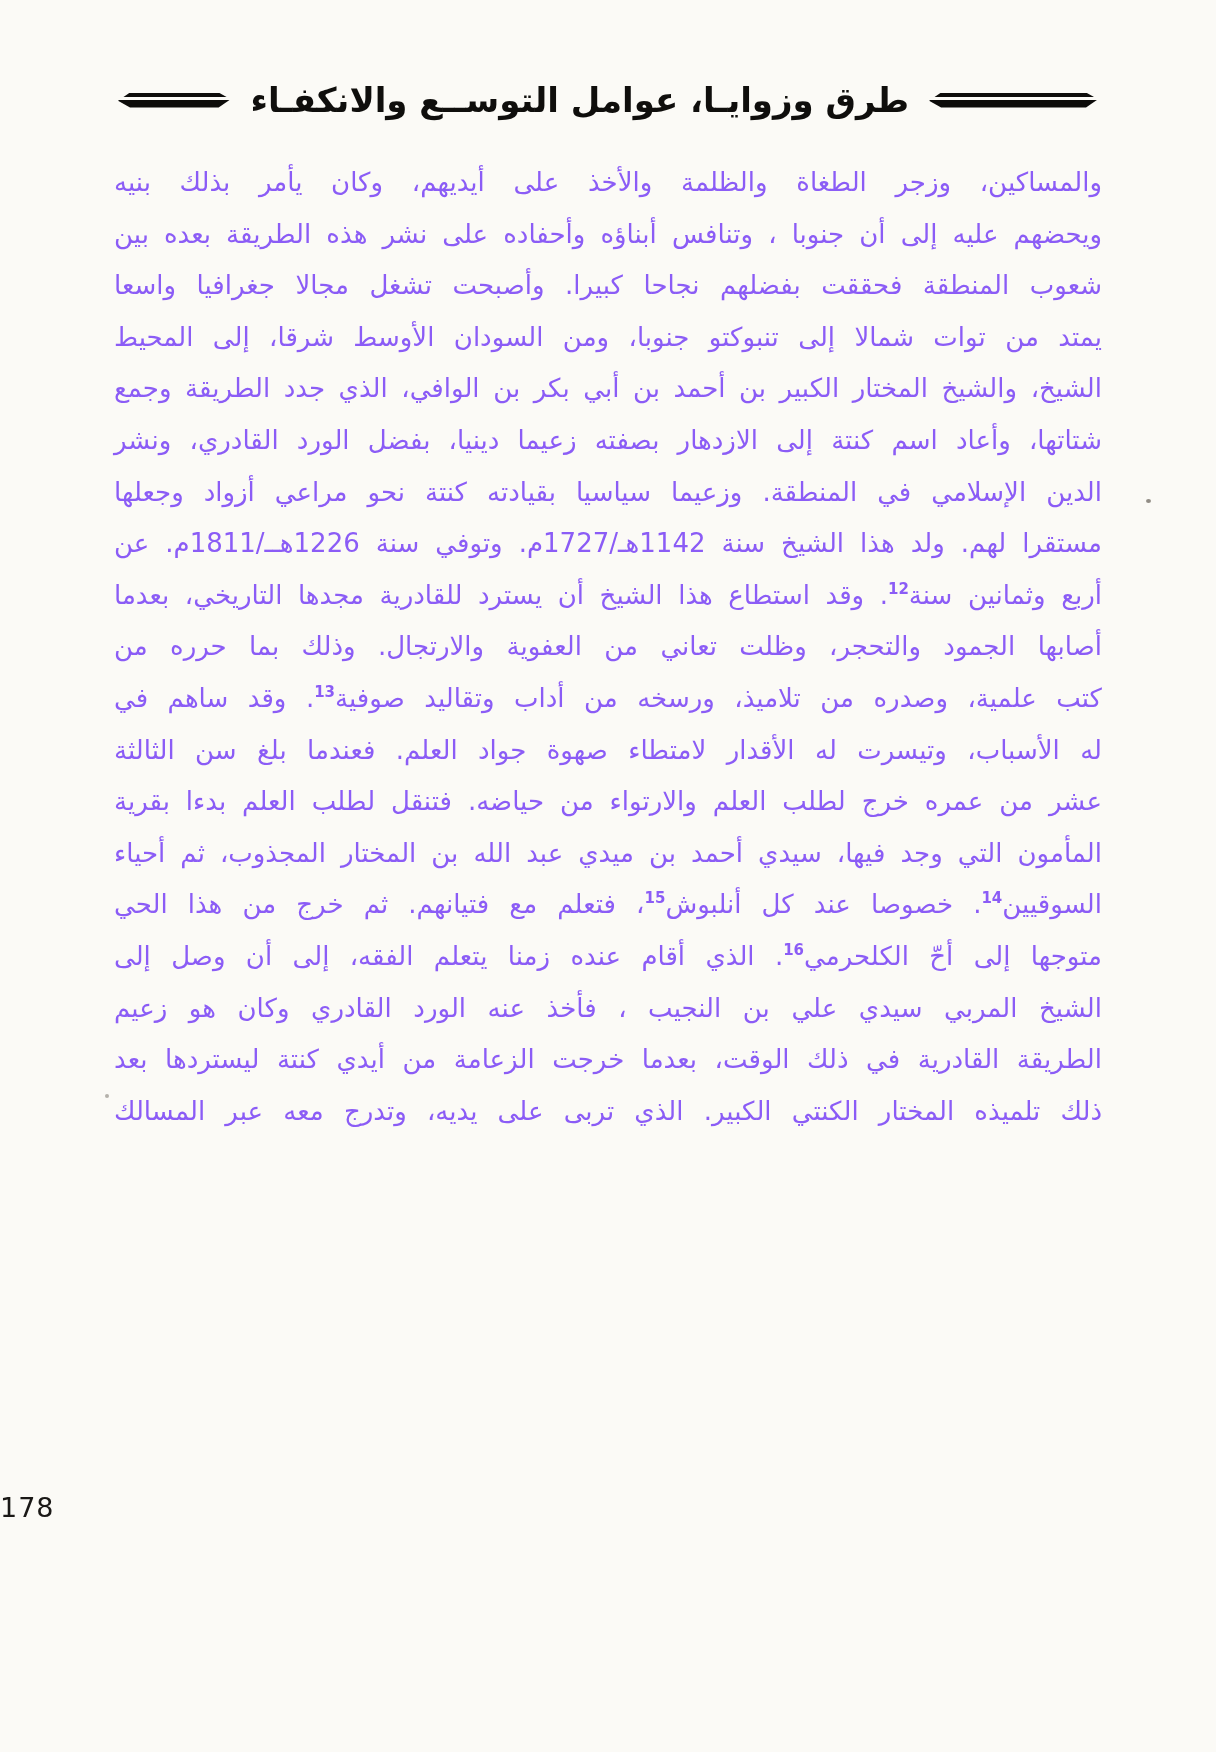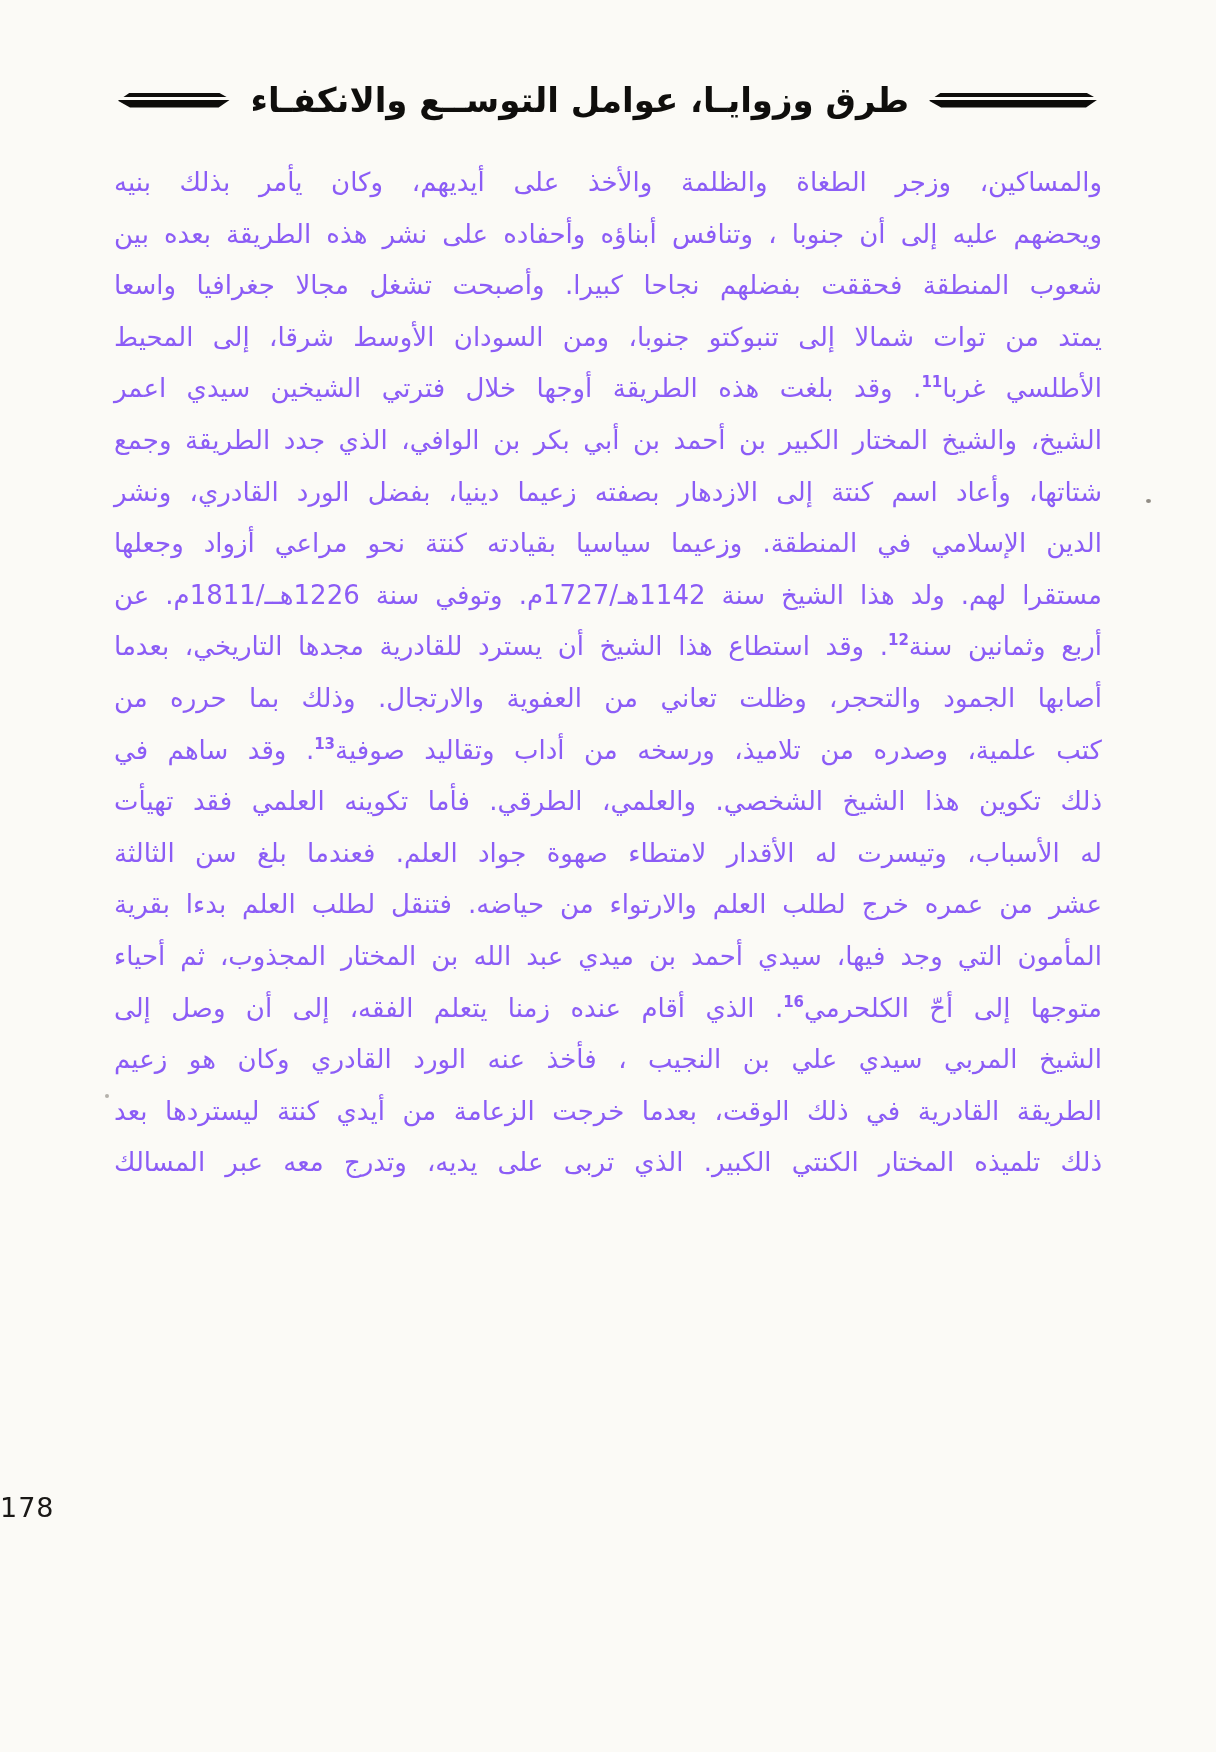--- a/index.html
+++ b/index.html
@@ -99,32 +99,31 @@
   <span class="rule rule-left"></span>
   <h1 class="header-title" dir="rtl">طرق وزوايـا، عوامل التوســع والانكفـاء</h1>
   <span class="rule rule-right"></span>
 </header>
 
 <main class="body-text" dir="rtl">
     <div class="line">والمساكين، وزجر الطغاة والظلمة والأخذ على أيديهم، وكان يأمر بذلك بنيه</div>
     <div class="line">ويحضهم عليه إلى أن جنوبا ، وتنافس أبناؤه وأحفاده على نشر هذه الطريقة بعده بين</div>
     <div class="line">شعوب المنطقة فحققت بفضلهم نجاحا كبيرا. وأصبحت تشغل مجالا جغرافيا واسعا</div>
     <div class="line">يمتد من توات شمالا إلى تنبوكتو جنوبا، ومن السودان الأوسط شرقا، إلى المحيط</div>
-    <div class="line">الأطلسي غربا<sup>11</sup>. وقد بلغت هذه الطريقة أوجها خلال فترتي الشيخين سيدي اعمر</div>
     <div class="line">الشيخ، والشيخ المختار الكبير بن أحمد بن أبي بكر بن الوافي، الذي جدد الطريقة وجمع</div>
     <div class="line">شتاتها، وأعاد اسم كنتة إلى الازدهار بصفته زعيما دينيا، بفضل الورد القادري، ونشر</div>
     <div class="line">الدين الإسلامي في المنطقة. وزعيما سياسيا بقيادته كنتة نحو مراعي أزواد وجعلها</div>
     <div class="line">مستقرا لهم. ولد هذا الشيخ سنة 1142هـ/1727م. وتوفي سنة 1226هــ/1811م. عن</div>
     <div class="line">أربع وثمانين سنة<sup>12</sup>. وقد استطاع هذا الشيخ أن يسترد للقادرية مجدها التاريخي، بعدما</div>
     <div class="line">أصابها الجمود والتحجر، وظلت تعاني من العفوية والارتجال. وذلك بما حرره من</div>
     <div class="line">كتب علمية، وصدره من تلاميذ، ورسخه من أداب وتقاليد صوفية<sup>13</sup>. وقد ساهم في</div>
-    <div class="line">ذلك تكوين هذا الشيخ الشخصي. والعلمي، الطرقي. فأما تكوينه العلمي فقد تهيأت</div>
     <div class="line">له الأسباب، وتيسرت له الأقدار لامتطاء صهوة جواد العلم. فعندما بلغ سن الثالثة</div>
     <div class="line">عشر من عمره خرج لطلب العلم والارتواء من حياضه. فتنقل لطلب العلم بدءا بقرية</div>
     <div class="line">المأمون التي وجد فيها، سيدي أحمد بن ميدي عبد الله بن المختار المجذوب، ثم أحياء</div>
+    <div class="line">السوقيين<sup>14</sup>. خصوصا عند كل أنلبوش<sup>15</sup>، فتعلم مع فتيانهم. ثم خرج من هذا الحي</div>
     <div class="line">متوجها إلى أحّ الكلحرمي<sup>16</sup>. الذي أقام عنده زمنا يتعلم الفقه، إلى أن وصل إلى</div>
     <div class="line">الشيخ المربي سيدي علي بن النجيب ، فأخذ عنه الورد القادري وكان هو زعيم</div>
     <div class="line">الطريقة القادرية في ذلك الوقت، بعدما خرجت الزعامة من أيدي كنتة ليستردها بعد</div>
     <div class="line">ذلك تلميذه المختار الكنتي الكبير. الذي تربى على يديه، وتدرج معه عبر المسالك</div>
   </main>
 
 <span class="speck speck-1"></span>
 <span class="speck speck-2"></span>
 
 <footer>

